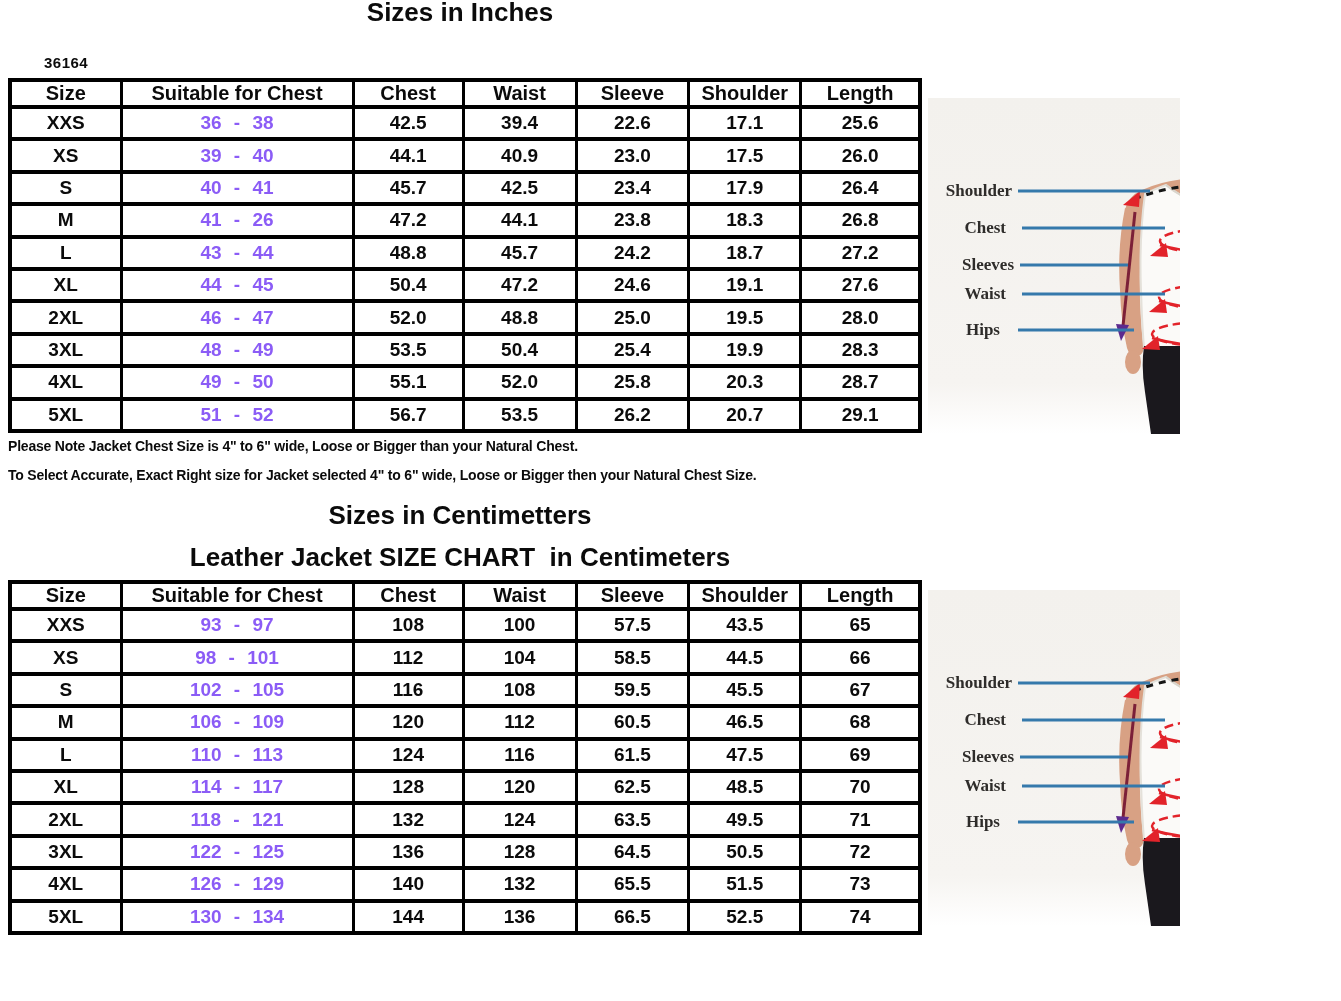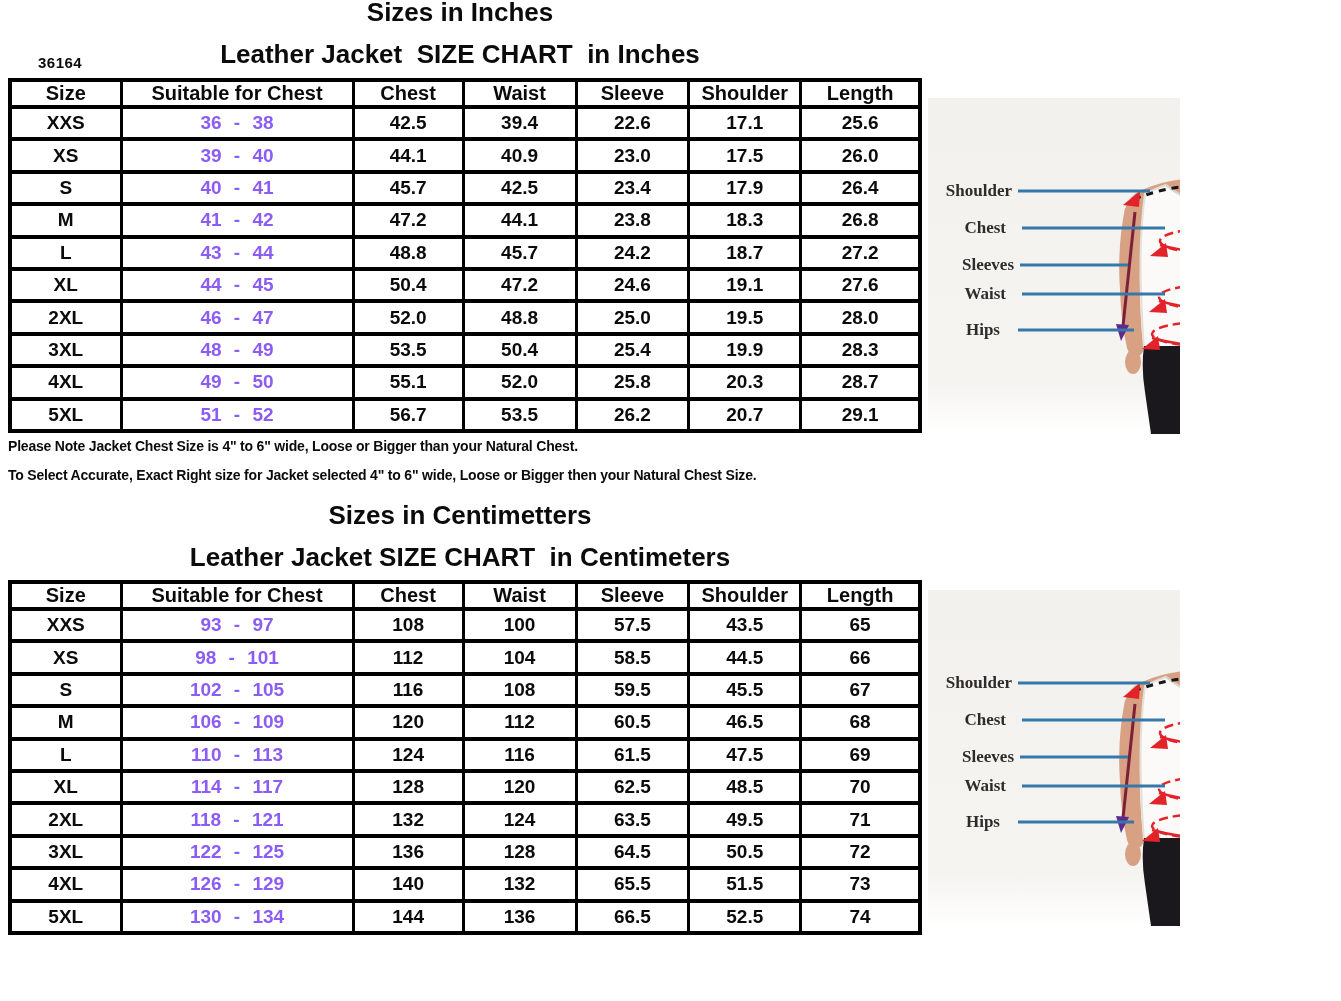--- a/index.html
+++ b/index.html
@@ -33,22 +33,21 @@
   }
   .figure { width:413px; height:340px; }
   .figure svg { display:block; }
 </style>
 </head>
 <body>
 
 <div class="canvas">
 
   <div class="abs section-heading" style="top:-3px;">Sizes in Inches</div>
-  <div class="abs sku" style="left:38px; top:54px;">36164</div>
-  <div class="abs section-heading" style="top:39px;">Leather Jacket  SIZE CHART  in Inches</div>
+  <div class="abs sku" style="left:44px; top:54px;">36164</div>
 
   <table class="abs size-table" style="left:8px; top:78px;">
     <colgroup>
       <col style="width:12.2%">
         <col style="width:25.5%">
         <col style="width:12.1%">
       <col style="width:12.4%">
         <col style="width:12.4%">
         <col style="width:12.3%">
         <col style="width:13.1%">
@@ -87,21 +86,21 @@
           <td>S</td>
           <td class="range-red">40 - 41</td>
           <td>45.7</td>
           <td>42.5</td>
           <td>23.4</td>
           <td>17.9</td>
           <td>26.4</td>
         </tr>
         <tr>
           <td>M</td>
-          <td class="range-red">41 - 42</td>
+          <td class="range-red">41 - 26</td>
           <td>47.2</td>
           <td>44.1</td>
           <td>23.8</td>
           <td>18.3</td>
           <td>26.8</td>
         </tr>
         <tr>
           <td>L</td>
           <td class="range-red">43 - 44</td>
           <td>48.8</td>

